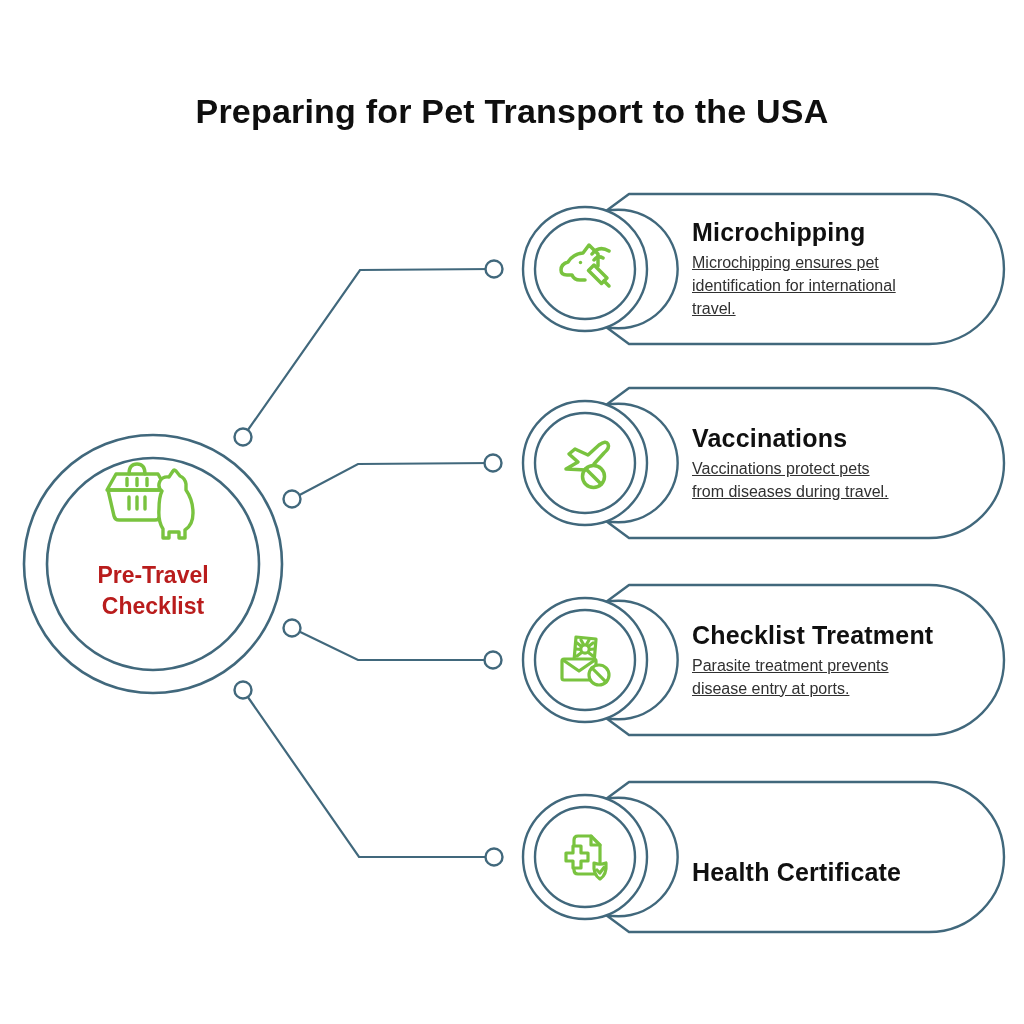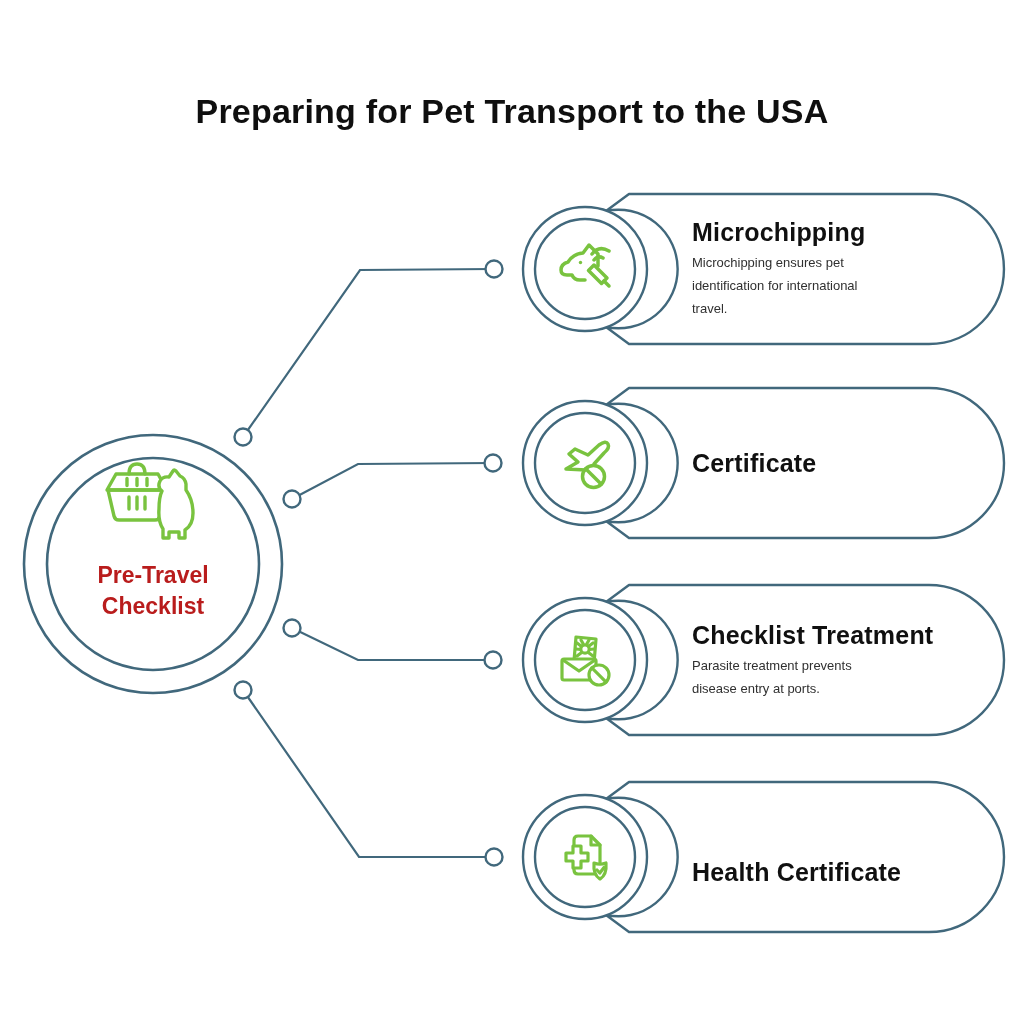--- a/index.html
+++ b/index.html
@@ -6,21 +6,21 @@
   #canvas{position:relative;width:1024px;height:1024px;background:#ffffff;overflow:hidden;
           font-family:"Liberation Sans", sans-serif;border-radius:22px;}
   #diagram{position:absolute;left:0;top:0;}
   .page-title{position:absolute;left:0;right:0;top:92px;text-align:center;
  font-size:34px;font-weight:bold;color:#0f0f0f;letter-spacing:0.2px;}
   .hub-label{position:absolute;left:33px;top:560px;width:240px;text-align:center;
              font-size:23px;font-weight:bold;line-height:31px;color:#b91c1c;white-space:pre-line;}
   .item-text{position:absolute;left:692px;width:300px;height:150px;display:flex;
              flex-direction:column;justify-content:center;gap:4px;}
   .item-title{font-size:25px;font-weight:bold;color:#101010;letter-spacing:0.2px;}
-  .item-desc{font-size:13px;color:#303030;line-height:23px;white-space:pre-line;}
+  .item-desc{font-size:16px;color:#303030;line-height:23px;white-space:pre-line;text-decoration:underline;}
   .t-micro{top:194px;}
   .t-vacc{top:388px;}
   .t-para{top:585px;}
   .t-health{top:797px;}
 </style>
 </head>
 <body>
 
 <div id="canvas">
 
@@ -124,21 +124,23 @@
 Checklist</div>
 
   <div class="item-text t-micro">
     <div class="item-title">Microchipping</div>
     <div class="item-desc">Microchipping ensures pet
 identification for international
 travel.</div>
   </div>
 
   <div class="item-text t-vacc">
-    <div class="item-title">Certificate</div>
+    <div class="item-title">Vaccinations</div>
+    <div class="item-desc">Vaccinations protect pets
+from diseases during travel.</div>
   </div>
 
   <div class="item-text t-para">
     <div class="item-title">Checklist Treatment</div>
     <div class="item-desc">Parasite treatment prevents
 disease entry at ports.</div>
   </div>
 
   <div class="item-text t-health">
     <div class="item-title">Health Certificate</div>

